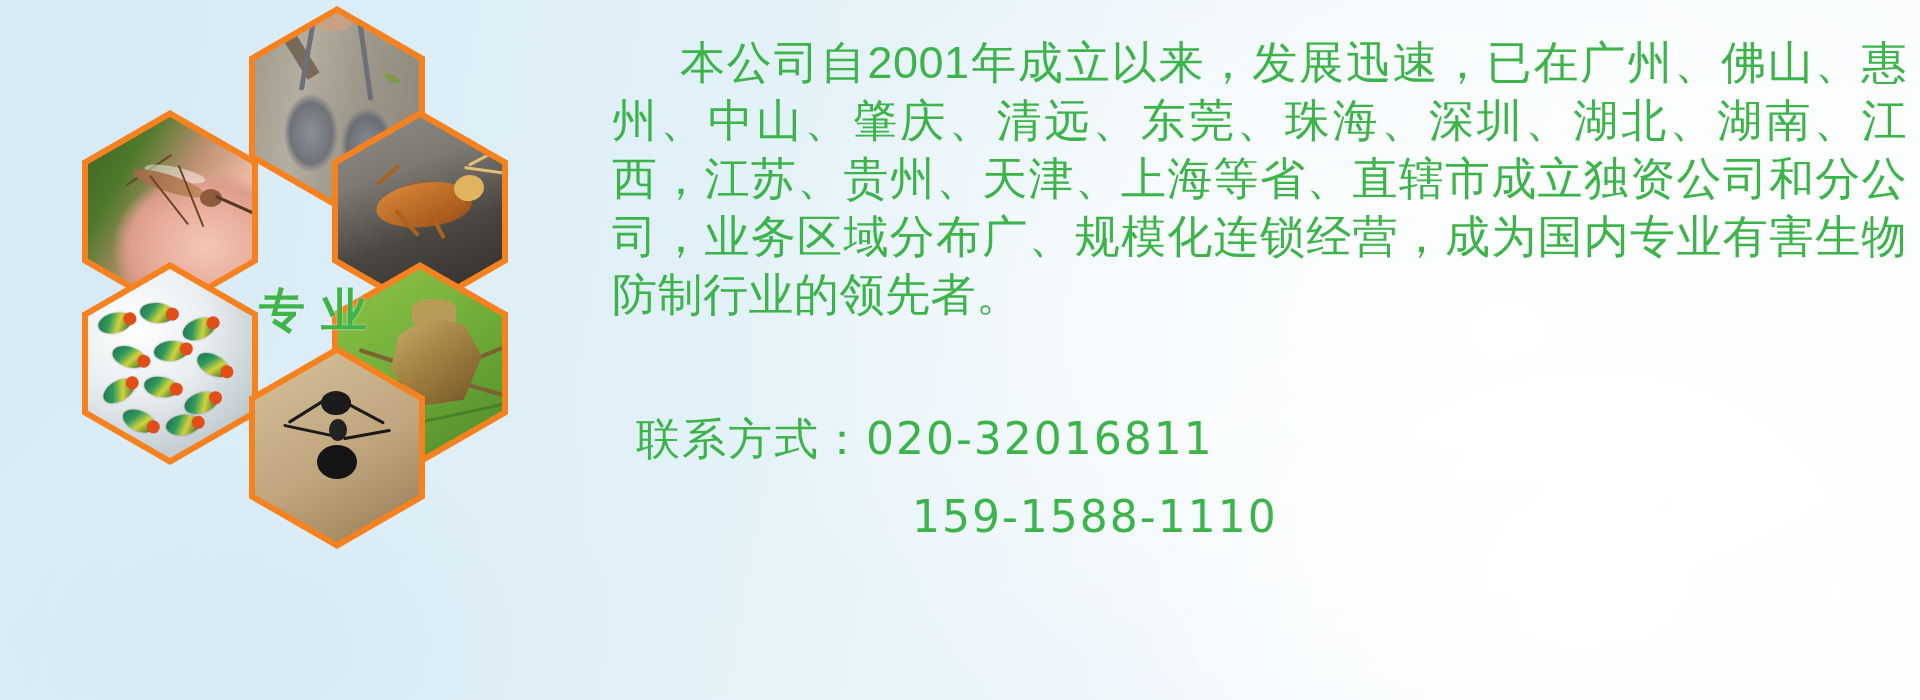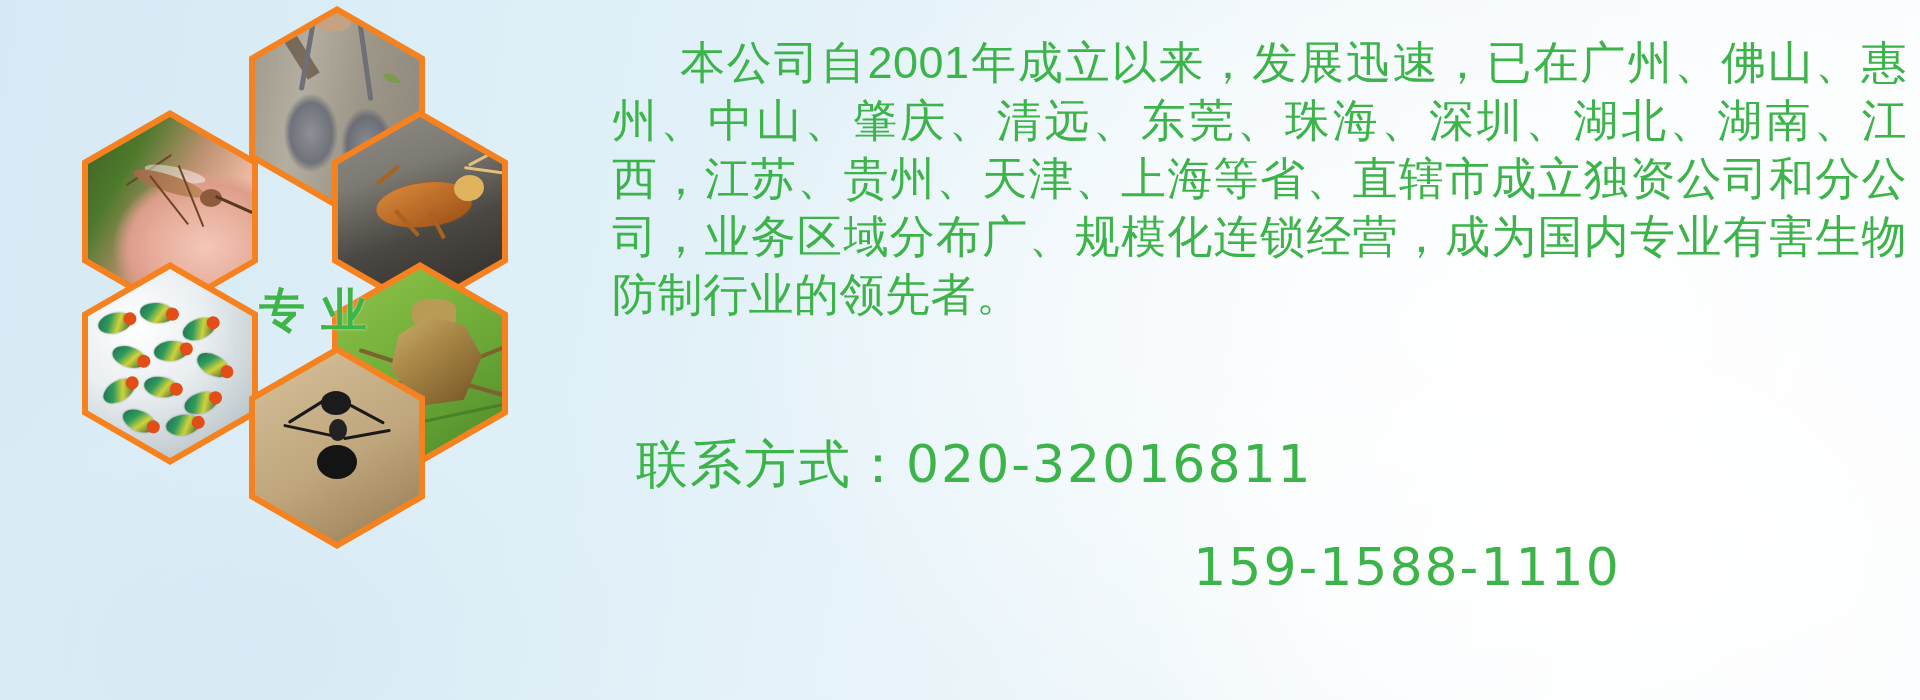--- a/index.html
+++ b/index.html
@@ -151,23 +151,23 @@
 
   
   #content{position:absolute;left:612px;top:0;width:1300px;height:700px;}
   #about{
     position:absolute;left:0;top:34px;width:1295px;
     color:#3cb44a;font-size:45px;line-height:58px;font-weight:500;
     letter-spacing:0.5px;text-align:justify;text-justify:inter-character;
     text-indent:68px;
   }
   #contact{position:absolute;left:10px;top:400px;width:1280px;color:#3cb44a;}
-  .contact-line{font-size:52px;line-height:78px;letter-spacing:2px;white-space:nowrap;margin-top:25px;}
+  .contact-line{font-size:44px;line-height:78px;letter-spacing:2px;white-space:nowrap;}
   .contact-line.l1{padding-left:14px;}
-  .contact-line.l2{padding-left:290px;text-align:center;}
+  .contact-line.l2{padding-left:290px;}
   .ph{font-family:"DejaVu Sans",sans-serif;}
 </style>
 </head>
 <body>
 
 <div id="banner">
   <div class="glow"></div>
   <div class="glow2"></div>
 
   <div id="honeycomb">

